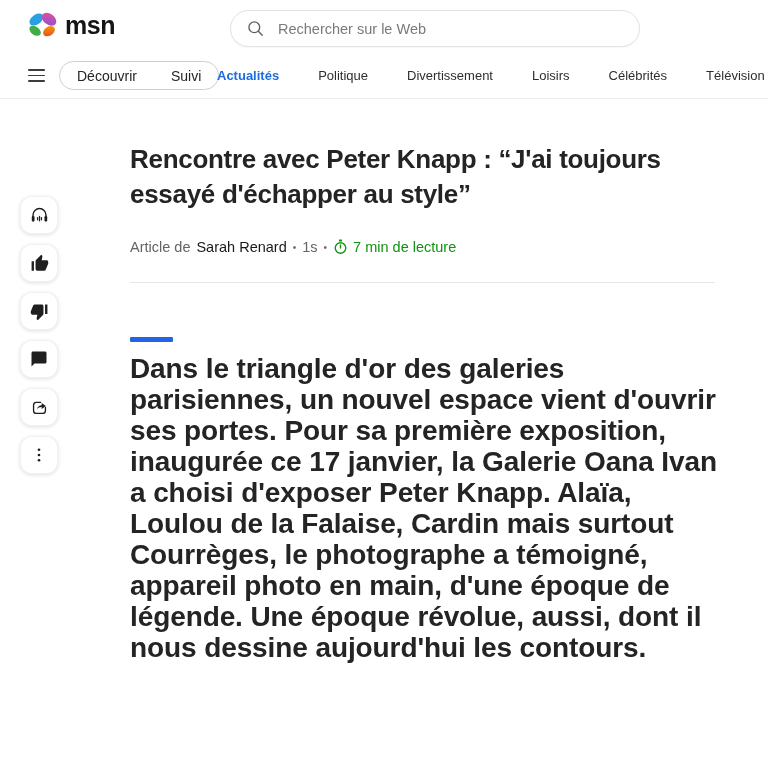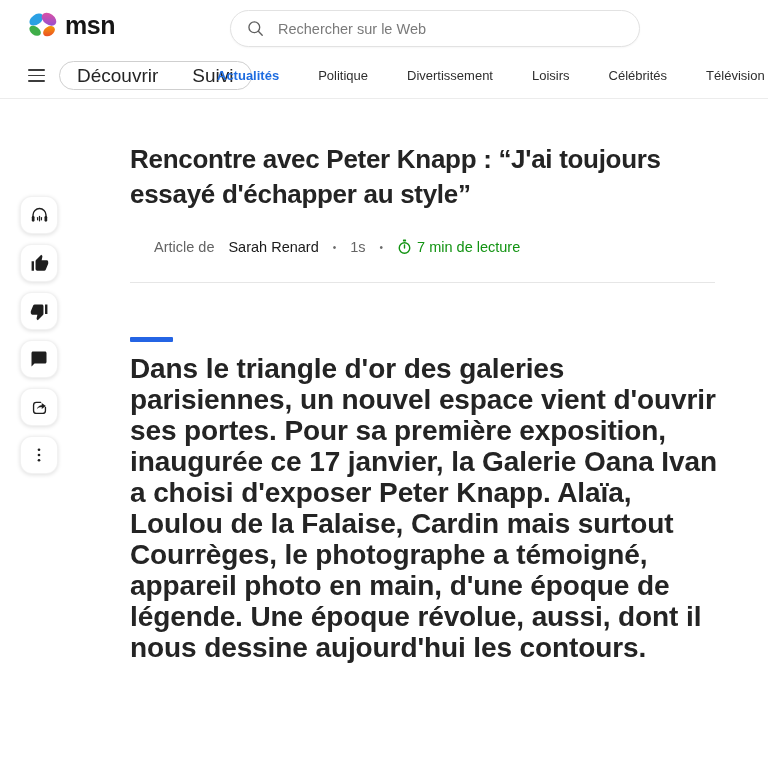--- a/index.html
+++ b/index.html
@@ -18,43 +18,43 @@
     font-family:"Liberation Sans", sans-serif; background:transparent; }
   .search input::placeholder { color:#7a7a7a; }
 
   
   .hamburger { position:absolute; left:28px; top:69px; width:17px; height:13px;
     display:flex; flex-direction:column; justify-content:space-between; cursor:pointer; }
   .hamburger span { display:block; height:1.8px; background:#3c3c3c; border-radius:1px; }
 
   .pill { position:absolute; left:59px; top:61px; height:29px; border:1px solid #cfcfcf;
     border-radius:15px; display:flex; align-items:center; background:#fff; }
-  .pill button { border:none; background:transparent; font-size:19px; color:#252525;
+  .pill button { border:none; background:transparent; font-size:14px; color:#252525;
     padding:0 17px; height:100%; cursor:pointer; font-family:"Liberation Sans", sans-serif; }
 
   .tabs { position:absolute; left:197px; top:61px; height:29px; display:flex; align-items:center; gap:19px; }
   .tab { font-size:13px; color:#2e2e2e; text-decoration:none; cursor:pointer; white-space:nowrap;margin-left:20px; }
   .tab.active { color:#1d6ce0; font-weight:700; }
 
   .header-divider { position:absolute; left:0; top:98px; width:768px; height:1px; background:#ececec; }
 
   
   .rail { position:absolute; left:20px; top:196px; display:flex; flex-direction:column; gap:10px; }
   .rail button { width:38px; height:38px; border-radius:12px; background:#fff;
     border:1px solid rgba(0,0,0,0.05); box-shadow:0 1px 4px rgba(0,0,0,0.13);
     display:flex; align-items:center; justify-content:center; cursor:pointer; }
   .rail svg { display:block; }
 
   
   .article { position:absolute; left:130px; top:142px; width:600px; }
   .article h1 { font-size:26px; line-height:35px; font-weight:700; letter-spacing:-0.3px;
     color:#242424; width:600px; }
 
-  .byline { position:absolute; left:0; top:97px; display:flex; align-items:center; gap:14px;
-    font-size:14.5px; color:#646464; white-space:nowrap;margin-left:24px; }
+  .byline { position:absolute; left:0; top:97px; display:flex; align-items:center; gap:6px;
+    font-size:14.5px; color:#646464; white-space:nowrap; }
   .byline .author { color:#1a1a1a; font-weight:400; cursor:pointer; }
   .byline .dot { font-size:10px; color:#6a6a6a; }
   .byline .read { display:flex; align-items:center; gap:5px; color:#129312; }
 
   .rule { position:absolute; left:0; top:140px; width:585px; height:1px; background:#e6e6e6; border:none; }
 
   .accent-bar { position:absolute; left:0; top:195px; width:43px; height:4.5px;
     background:#2464e4; border-radius:1px; }
 
   .body-text { position:absolute; left:0; top:211px; width:589px;

